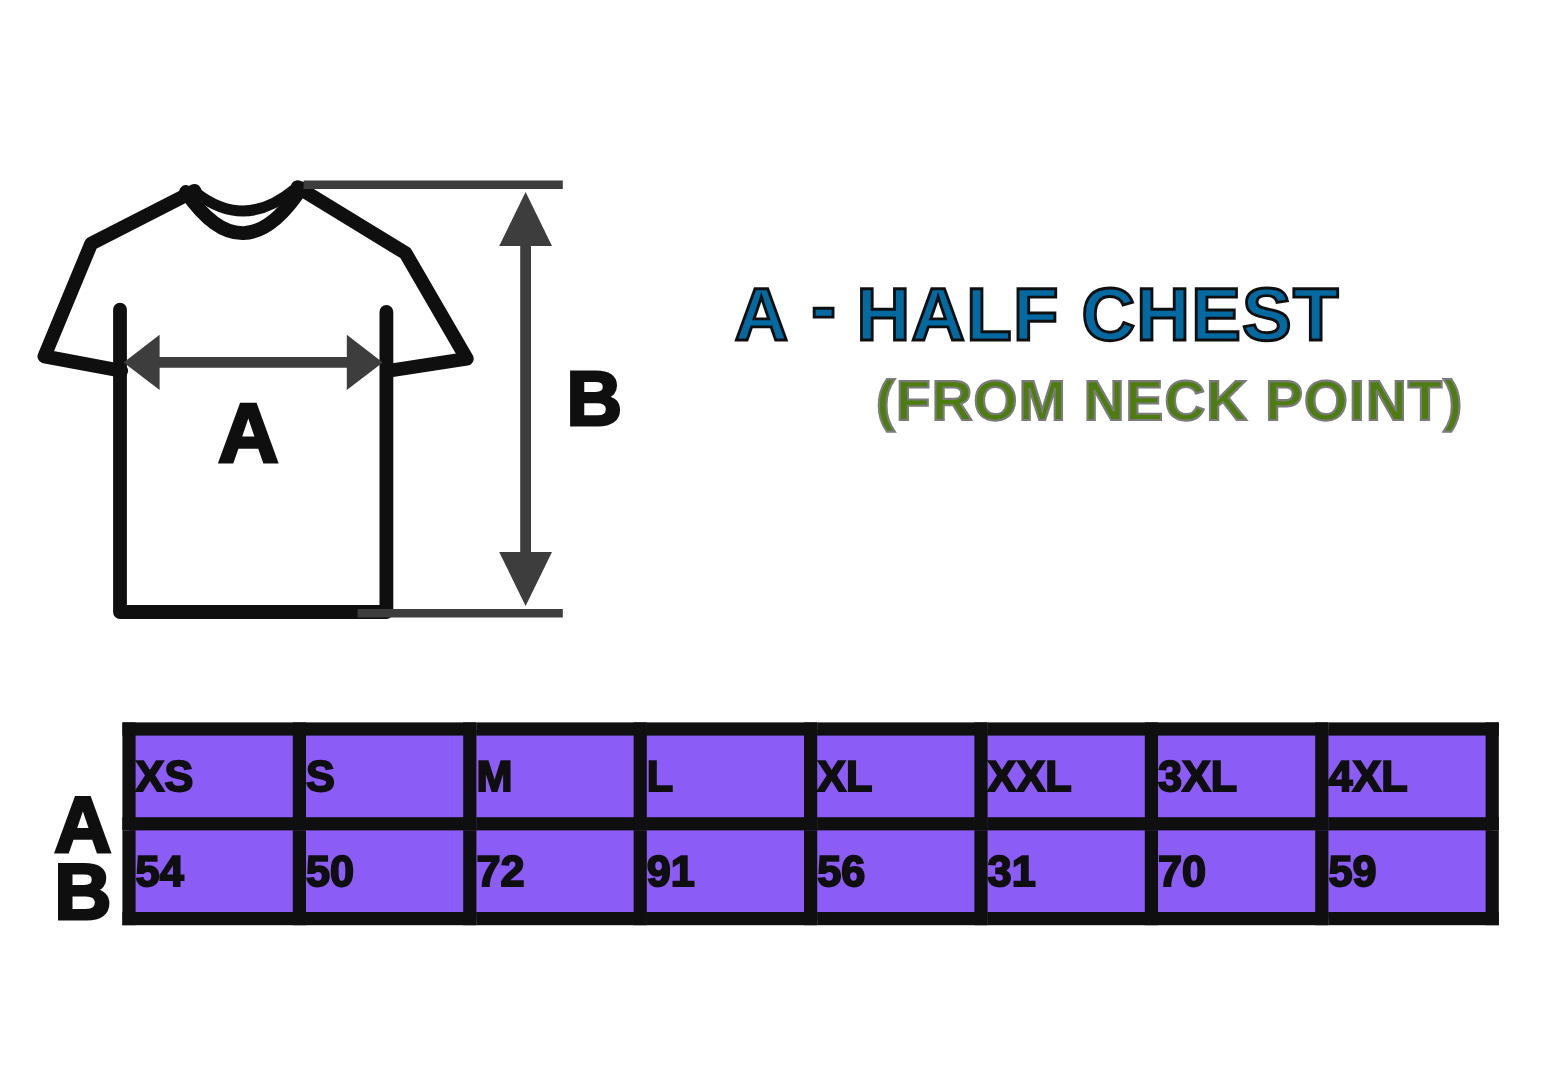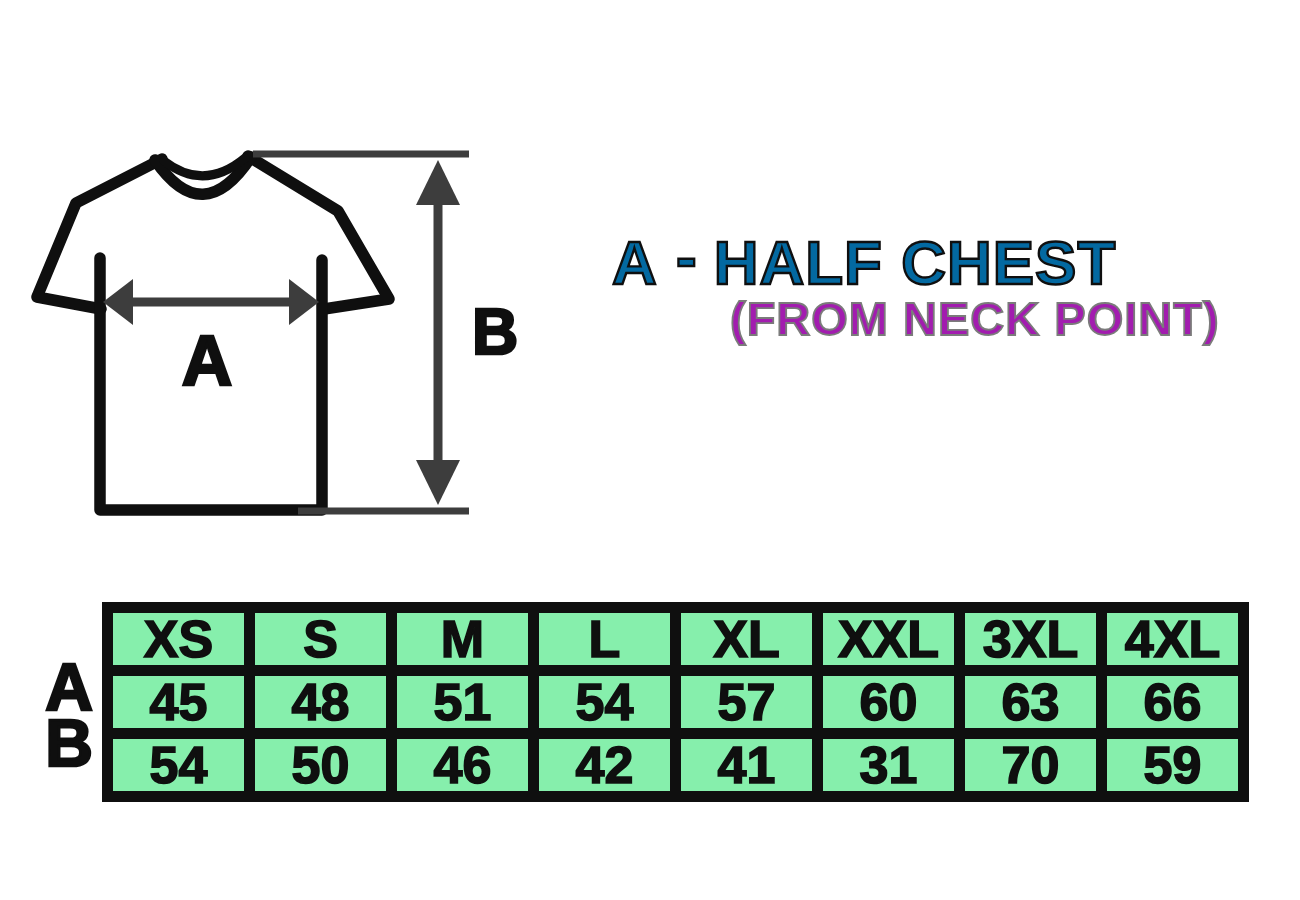--- a/index.html
+++ b/index.html
@@ -30,26 +30,26 @@
     font-weight: bold;
     line-height: 1;
     letter-spacing: 1px;
     -webkit-text-stroke: 2.4px #0f0f0f;
     color: #0369a1;
   }
   .legend-line + .legend-line { margin-top: 22px; }
   .legend-key { display: inline-block; min-width: 48px; }
   .legend-dash { display: inline-block; margin: 0 16px; position: relative; top: -6px; }
   .legend-note {
-    margin: 1px 0 0 118px;
+    margin: 16px 0 0 118px;
     font-size: 47px;
     font-weight: bold;
     line-height: 1;
     letter-spacing: 1px;
-    color: #a21caf;
+    color: #4d7c0f;
     -webkit-text-stroke: 1.8px #7b7b7b;
   }
 
   
   .table-wrap {
     position: absolute;
     left: 36px;
     top: 602px;
     display: flex;
     align-items: stretch;
@@ -69,28 +69,28 @@
     align-items: center;
     justify-content: center;
     line-height: 1;
   }
   table.size-table { border-collapse: collapse; table-layout: fixed; }
   .size-table th, .size-table td {
     border: 11px solid #0f0f0f;
     width: 131px;
     height: 42px;
     padding: 0;
-    text-align: center;
+    text-align: left;
     vertical-align: middle;
-    font-size: 52px;
+    font-size: 36px;
     font-weight: bold;
     line-height: 1;
     color: #0f0f0f;
     -webkit-text-stroke: 1.6px #0f0f0f;
-    background: #86efac;
+    background: #8b5cf6;
   }
 </style>
 </head>
 <body>
 
 <div id="canvas">
 
   <svg width="1300" height="900" viewBox="0 0 1300 900">
 
     <g fill="none" stroke="#0f0f0f" stroke-width="11.5" stroke-linecap="round" stroke-linejoin="round">
@@ -137,35 +137,25 @@
           <th>XS</th>
           <th>S</th>
           <th>M</th>
           <th>L</th>
           <th>XL</th>
           <th>XXL</th>
           <th>3XL</th>
           <th>4XL</th>
         </tr>
         <tr>
-          <td>45</td>
-          <td>48</td>
-          <td>51</td>
-          <td>54</td>
-          <td>57</td>
-          <td>60</td>
-          <td>63</td>
-          <td>66</td>
-        </tr>
-        <tr>
           <td>54</td>
           <td>50</td>
-          <td>46</td>
-          <td>42</td>
-          <td>41</td>
+          <td>72</td>
+          <td>91</td>
+          <td>56</td>
           <td>31</td>
           <td>70</td>
           <td>59</td>
         </tr>
       </tbody>
     </table>
   </div>
 
 </div>
 

